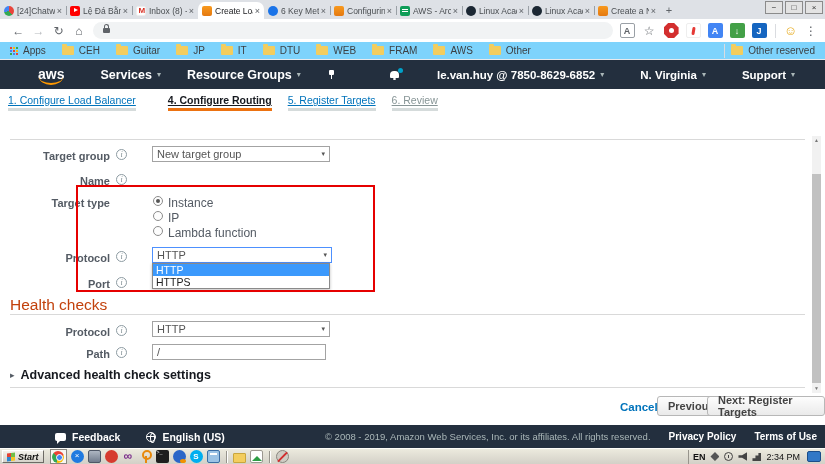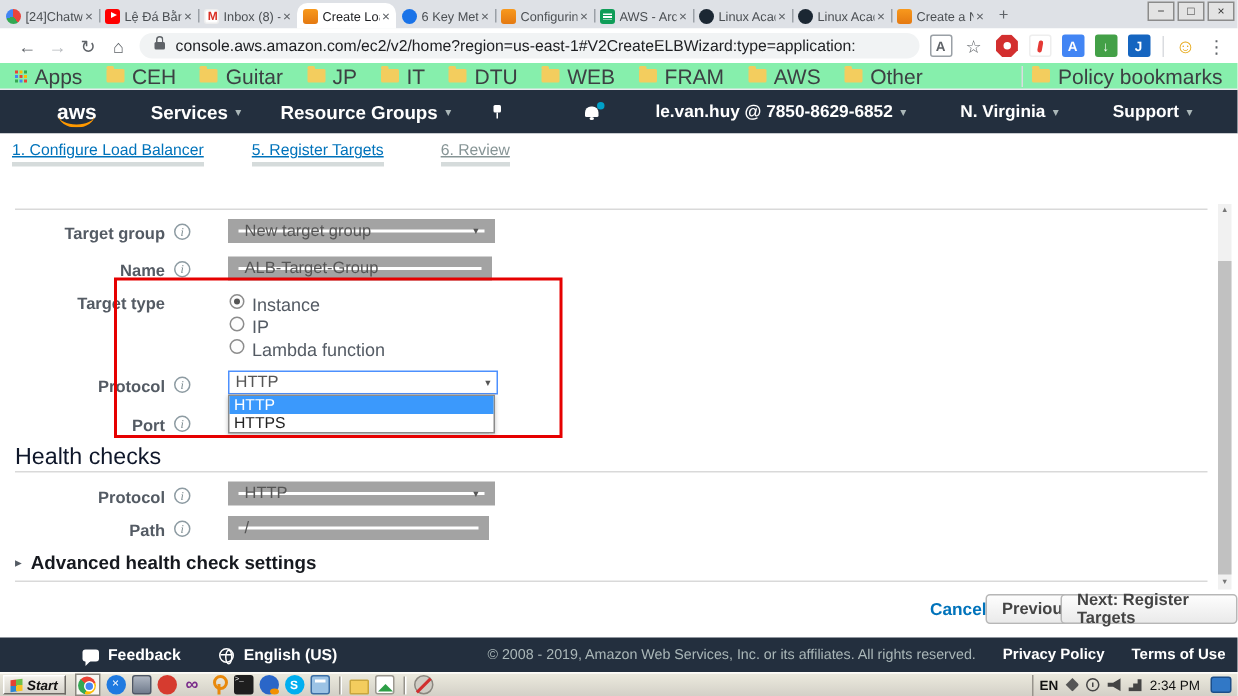--- a/index.html
+++ b/index.html
@@ -44,21 +44,21 @@
   .ext-java { background:#fff; border:1px solid #eee; }
   .ext-java::after { content:''; width:3px; height:8px; background:#e53935; border-radius:2px; transform:rotate(10deg); }
   .ext-gtranslate { background:#4285f4; }
   .ext-idm { background:#43a047; }
   .ext-jd { background:#1565c0; }
   .vdiv { width:1px; height:14px; background:#dadce0; margin-left:8px; }
   .avatar { width:16px; height:16px; border-radius:50%; background:#fff; color:#e6a817; font-size:13px; line-height:15px; text-align:center; margin-left:7px; }
   .menu3 { font-size:12px; color:#5f6368; margin-left:7px; }
 
   
-  .bmbar { position:absolute; top:42px; left:0; width:825px; height:18px; background:#86efac; border-bottom:1px solid #e8eaed; display:flex; align-items:center; padding:0 10px; font-size:14px; color:#3c4043; }
+  .bmbar { position:absolute; top:42px; left:0; width:825px; height:18px; background:#7dd3fc; border-bottom:1px solid #e8eaed; display:flex; align-items:center; padding:0 10px; font-size:10px; color:#3c4043; }
   .bmitem { display:flex; align-items:center; gap:5px; margin-right:16px; white-space:nowrap; }
   .apps { width:8px; height:8px; position:relative; }
   .apps::before { content:''; position:absolute; width:2px; height:2px; background:#ea4335;
     box-shadow:3px 0 0 #fbbc05,6px 0 0 #34a853,0 3px 0 #4285f4,3px 3px 0 #ea4335,6px 3px 0 #fbbc05,0 6px 0 #34a853,3px 6px 0 #4285f4,6px 6px 0 #ea4335; }
   .folder { width:12px; height:9px; background:#f3cd5e; border-radius:1px; position:relative; flex:0 0 auto; }
   .folder::before { content:''; position:absolute; top:-2px; left:0; width:5px; height:2px; background:#f3cd5e; border-radius:1px 1px 0 0; }
   .bmright { margin-left:auto; display:flex; align-items:center; gap:6px; }
 
   
   .awsnav { position:absolute; top:60px; left:0; width:825px; height:29px; background:#232f3e; color:#fff; display:flex; align-items:center; }
@@ -75,38 +75,38 @@
   .bell::after { content:''; position:absolute; left:3px; bottom:-2px; width:3px; height:2px; background:#fff; border-radius:50%; }
   .bluedot { position:absolute; top:-1px; right:-2px; width:5px; height:5px; background:#00a1c9; border-radius:50%; }
   .navuser { font-size:11.5px; font-weight:bold; display:flex; align-items:center; gap:5px; }
 
   
   .steps { position:absolute; top:89px; left:0; width:825px; height:25px; background:#fff; display:flex; gap:16px; padding-left:8px; }
   .step { position:relative; font-size:10.5px; color:#0073bb; padding-top:5px; cursor:default;text-decoration:underline; }
   .step .bar { position:absolute; left:0; right:0; bottom:3px; height:3px; background:#d5dbdb; }
   .step.active { color:#16191f; font-weight:bold; }
   .step.active .bar { background:#ec7211; }
-  .step.muted { color:#879596;margin-left:22px; }
+  .step.muted { color:#879596; }
 
   
   .title { position:absolute; left:10px; top:119px; font-size:15.5px; color:#16191f; }
   .hr { position:absolute; left:10px; width:795px; border-top:1px solid #d9d9d9; }
   .flabel { position:absolute; left:0; width:110px; text-align:right; font-size:11px; font-weight:bold; color:#545b64; }
   .info { position:absolute; left:116px; width:11px; height:11px; border:1px solid #8d9ba2; border-radius:50%; font-size:8px; font-style:italic; font-family:"Liberation Serif",serif; color:#7b8a8f; text-align:center; line-height:9px; }
-  .sel, .inp { position:absolute; left:152px; height:16px; background:#fff; border:7px solid #a3a3a3; font-size:11px; color:#555; display:flex; align-items:center; padding:0 4px; }
+  .sel, .inp { position:absolute; left:152px; height:16px; background:#fff; border:1px solid #a3a3a3; font-size:11px; color:#555; display:flex; align-items:center; padding:0 4px; }
   .sel .arr { margin-left:auto; font-size:7px; color:#555; }
   .radio { position:absolute; left:153px; width:10px; height:10px; border:1px solid #8c8c8c; border-radius:50%; background:#fdfdfd; }
   .radio.on::after { content:''; position:absolute; left:2px; top:2px; width:4px; height:4px; background:#555; border-radius:50%; }
   .rlabel { position:absolute; left:168px; font-size:12px; color:#545b64; }
   .focussel { border:1px solid #4d90fe; }
   .droplist { position:absolute; left:152px; top:263px; width:178px; background:#fff; border:1px solid #8a8a8a; z-index:3; box-shadow:0 1px 3px rgba(0,0,0,.25); }
   .dropopt { height:12px; font-size:10.5px; line-height:12px; padding:0 3px; color:#222; }
   .dropopt.hl { background:#3b99fc; color:#fff; }
   .redbox { position:absolute; left:76px; top:185px; width:299px; height:107px; border:2px solid #e60000; z-index:5; pointer-events:none; }
-  .sechead { position:absolute; left:10px; font-size:15.5px; color:#0f172a; }
+  .sechead { position:absolute; left:10px; font-size:15.5px; color:#c2410c; }
   .advanced { position:absolute; left:10px; top:368px; font-size:12.5px; font-weight:bold; color:#16191f; display:flex; gap:6px; align-items:center; }
   .disc { font-size:9px; color:#545b64; }
 
   
   .sbar { position:absolute; left:812px; top:136px; width:9px; height:257px; background:#f1f1f1; }
   .sarrow { position:absolute; left:0; width:9px; height:9px; font-size:5px; color:#777; text-align:center; line-height:9px; }
   .sthumb { position:absolute; left:0; top:38px; width:9px; height:209px; background:#c1c1c1; }
 
   
   .cancel { position:absolute; left:620px; top:401px; font-size:11.5px; font-weight:bold; color:#0073bb; }
@@ -226,21 +226,20 @@
     </div>
   </div>
 
   <div class="addr">
     <span class="navg">←</span>
     <span class="navg dis">→</span>
     <span class="navg">↻</span>
     <span class="navg">⌂</span>
     <div class="urlpill">
       <span class="lock"></span>
-      <span class="urltext">console.aws.amazon.com/ec2/v2/home?region=us-east-1#V2CreateELBWizard:type=application:</span>
     </div>
     <span class="ext ext-translate">A</span>
     <span class="ext ext-star">☆</span>
     <span class="ext ext-adblock"></span>
     <span class="ext ext-java"></span>
     <span class="ext ext-gtranslate">A</span>
     <span class="ext ext-idm">↓</span>
     <span class="ext ext-jd">J</span>
     <span class="vdiv"></span>
     <span class="avatar">☺</span>
@@ -285,21 +284,21 @@
       <span>AWS</span>
     </div>
     <div class="bmitem">
       <span class="folder"></span>
       <span>Other</span>
     </div>
     <div class="bmright">
       <span class="vdiv"></span>
       <div class="bmitem" style="margin-right:0">
         <span class="folder"></span>
-        <span>Policy bookmarks</span>
+        <span>Other reserved</span>
       </div>
     </div>
   </div>
 
   <div class="awsnav">
     <span class="awslogo">aws</span>
     <span class="navitem">
       <span>Services</span>
       <span class="caret">▾</span>
     </span>
@@ -328,42 +327,42 @@
     </div>
   </div>
 
   <div class="steps">
     <span class="step">
       <span>1. Configure Load Balancer</span><span class="bar"></span>
     </span>
     <span class="step">
       <span class="bar"></span>
     </span>
+    <span class="step active">
+      <span>4. Configure Routing</span><span class="bar"></span>
+    </span>
     <span class="step">
       <span>5. Register Targets</span><span class="bar"></span>
     </span>
     <span class="step muted">
       <span>6. Review</span><span class="bar"></span>
     </span>
   </div>
 
   <div class="hr" style="top:139px"></div>
 
   <div class="flabel" style="top:150px">Target group</div>
   <div class="info" style="top:149px">i</div>
   <div class="sel" style="top:146px; width:178px">
     <span>New target group</span>
     <span class="arr">▾</span>
   </div>
 
   <div class="flabel" style="top:175px">Name</div>
   <div class="info" style="top:174px">i</div>
-  <div class="inp" style="top:171px; width:176px">
-    <span>ALB-Target-Group</span>
-  </div>
 
   <div class="flabel" style="top:197px">Target type</div>
   <span class="radio on" style="top:196px"></span>
   <span class="rlabel" style="top:196px">Instance</span>
   <span class="radio" style="top:211px"></span>
   <span class="rlabel" style="top:211px">IP</span>
   <span class="radio" style="top:226px"></span>
   <span class="rlabel" style="top:226px">Lambda function</span>
 
   <div class="flabel" style="top:252px">Protocol</div>

